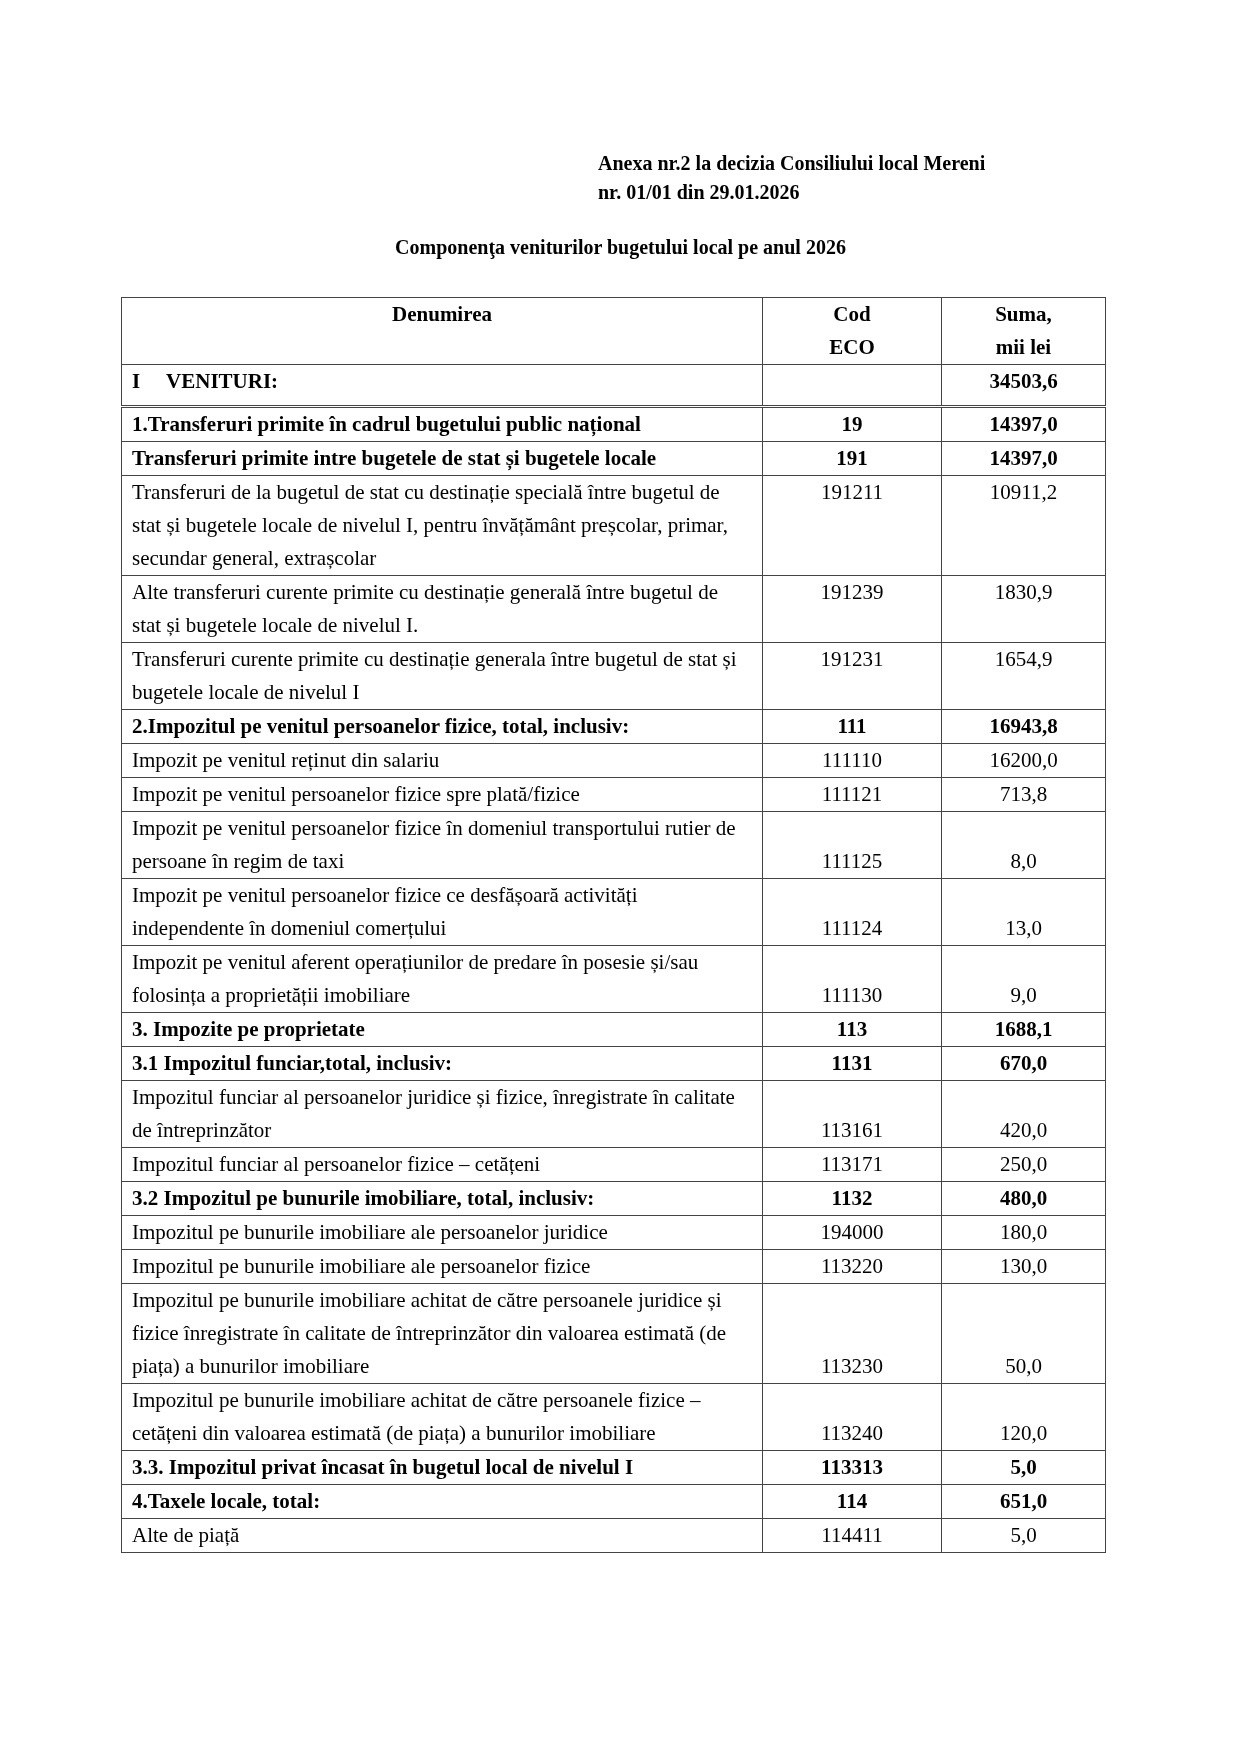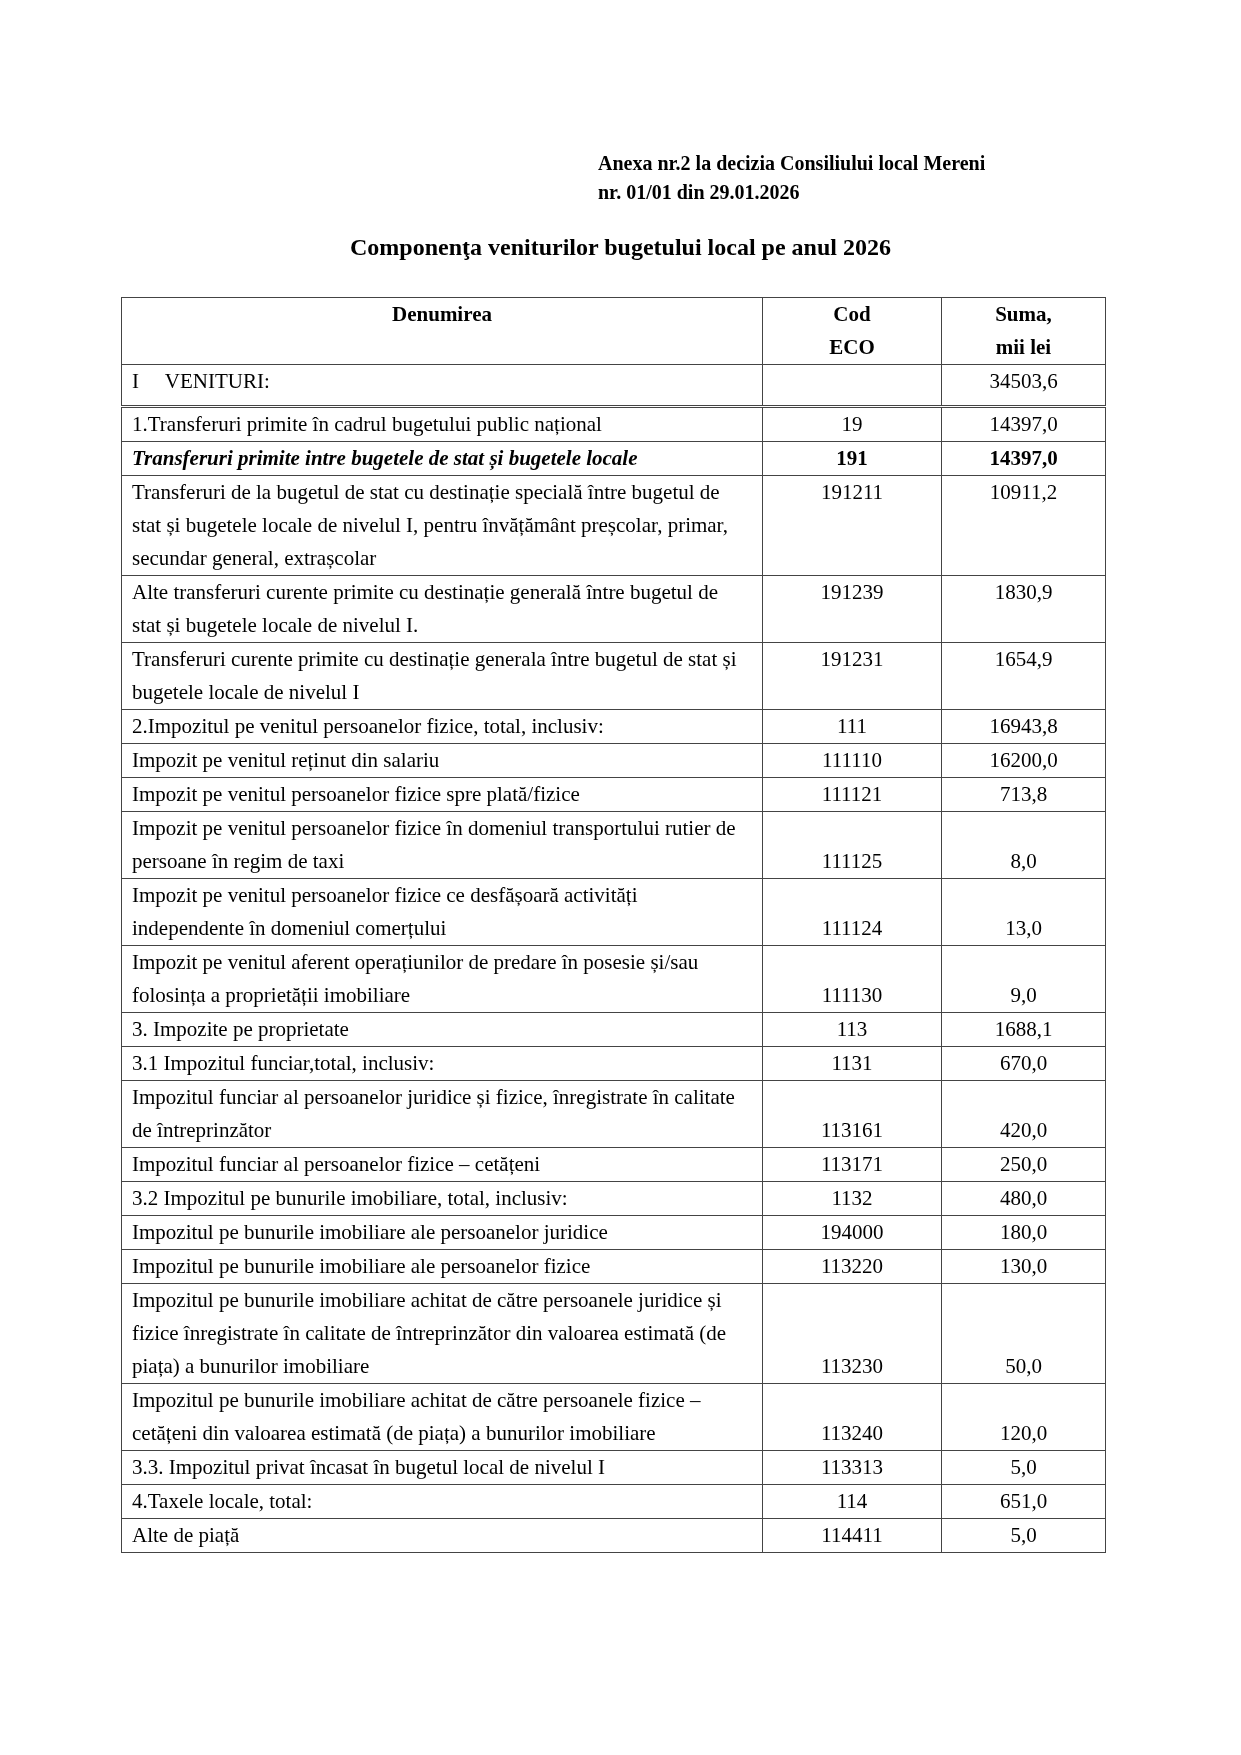--- a/index.html
+++ b/index.html
@@ -6,37 +6,37 @@
   body {
     width: 1241px; height: 1755px; position: relative; overflow: hidden;
     font-family: "Liberation Serif", "DejaVu Serif", serif; color: #000;
   }
   .annex {
     position: absolute; left: 598px; top: 149px;
     font-size: 20px; font-weight: bold; line-height: 29px; white-space: nowrap;
   }
   .title {
     position: absolute; left: 0; width: 1241px; top: 232px; text-align: center;
-    font-size: 24px; font-weight: bold; line-height: 30px;
+    font-size: 20px; font-weight: bold; line-height: 30px;
   }
   table.budget {
     position: absolute; left: 121px; top: 297px; width: 984px;
     border-collapse: collapse; table-layout: fixed;
     font-size: 21px; line-height: 33px;
   }
   table.budget col.c1 { width: 641px; }
   table.budget col.c2 { width: 179px; }
   table.budget col.c3 { width: 164px; }
   table.budget td, table.budget th {
     border: 1px solid #444; padding: 0 10px; vertical-align: top;
   }
   table.budget th { font-weight: bold; }
   td.code, td.sum { text-align: center; padding: 0 4px; }
-  tr.bold td { font-weight: normal; margin-top: 24px; }
-  tr.italic td.name { font-style: italic; font-weight: bold; }
+  tr.bold td { font-weight: bold; margin-top: 24px; }
+  tr.italic td.name { font-weight: bold; }
   tr.italic td.code, tr.italic td.sum { font-weight: bold; }
   tr.bottom td.code, tr.bottom td.sum { vertical-align: bottom; margin-left: 15px; }
   tr.venituri td { border-bottom: 3px double #444; height: 40px; }
   tr.venituri td.name { white-space: pre; }
 </style>
 </head>
 <body>
 
 <div class="annex">
   <div>Anexa nr.2 la decizia Consiliului local Mereni</div>

